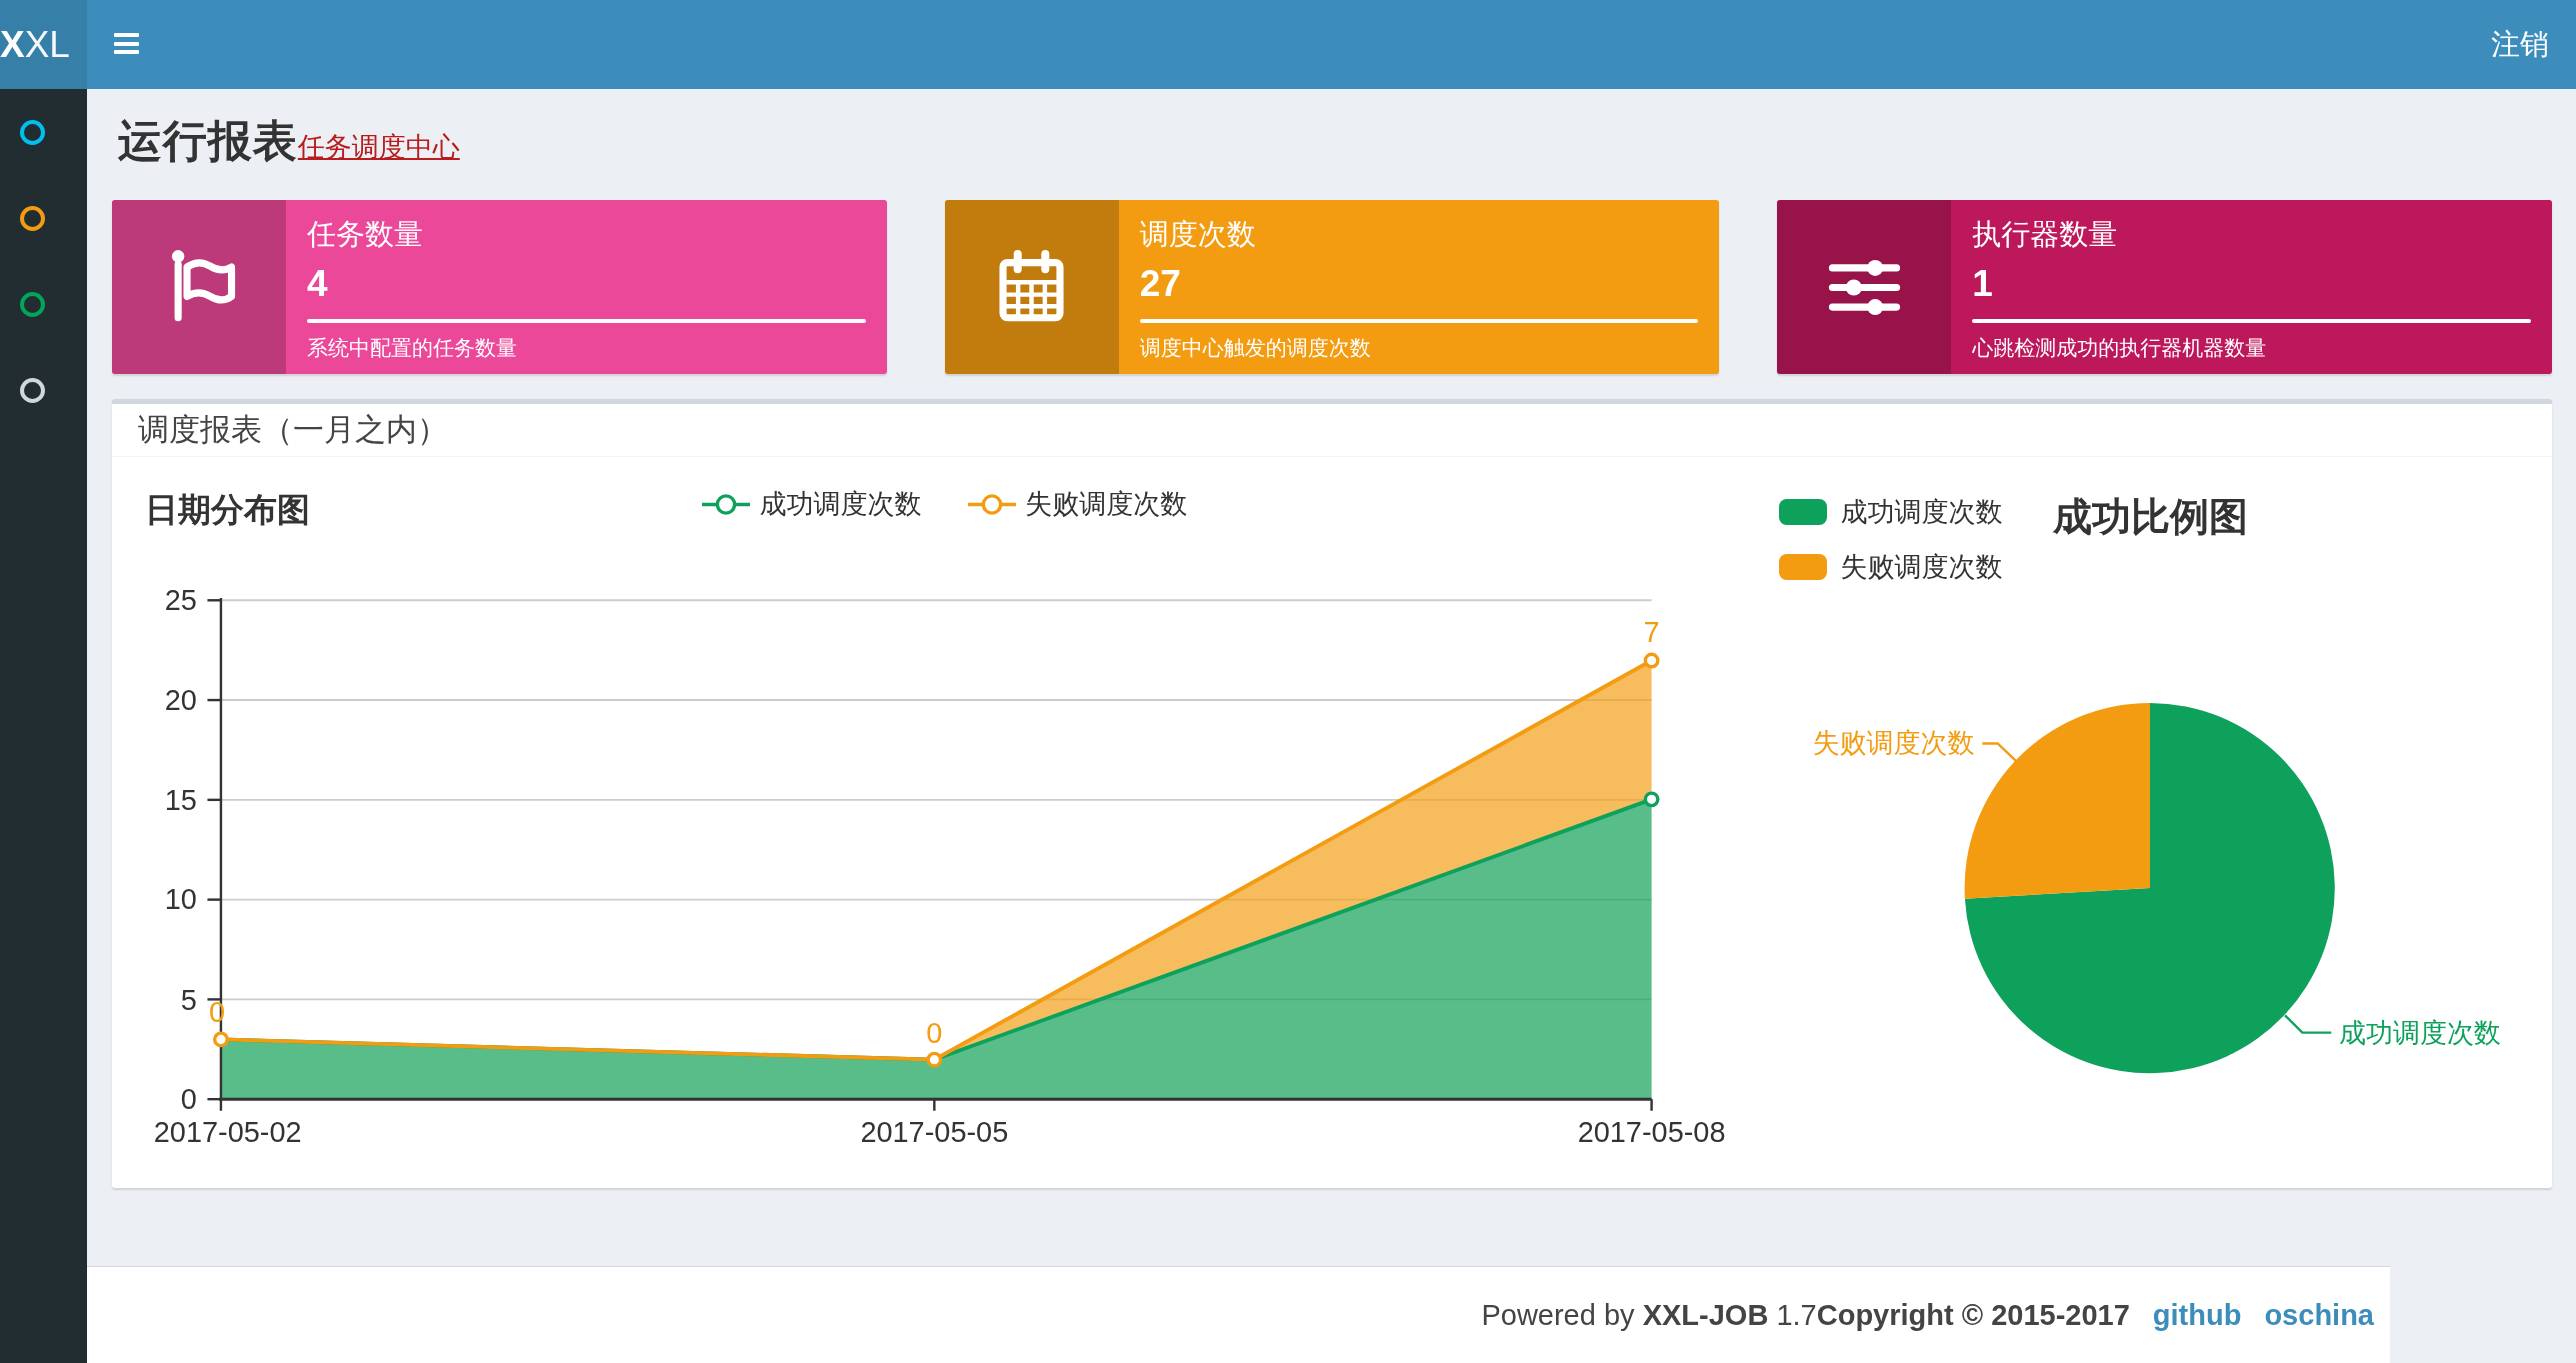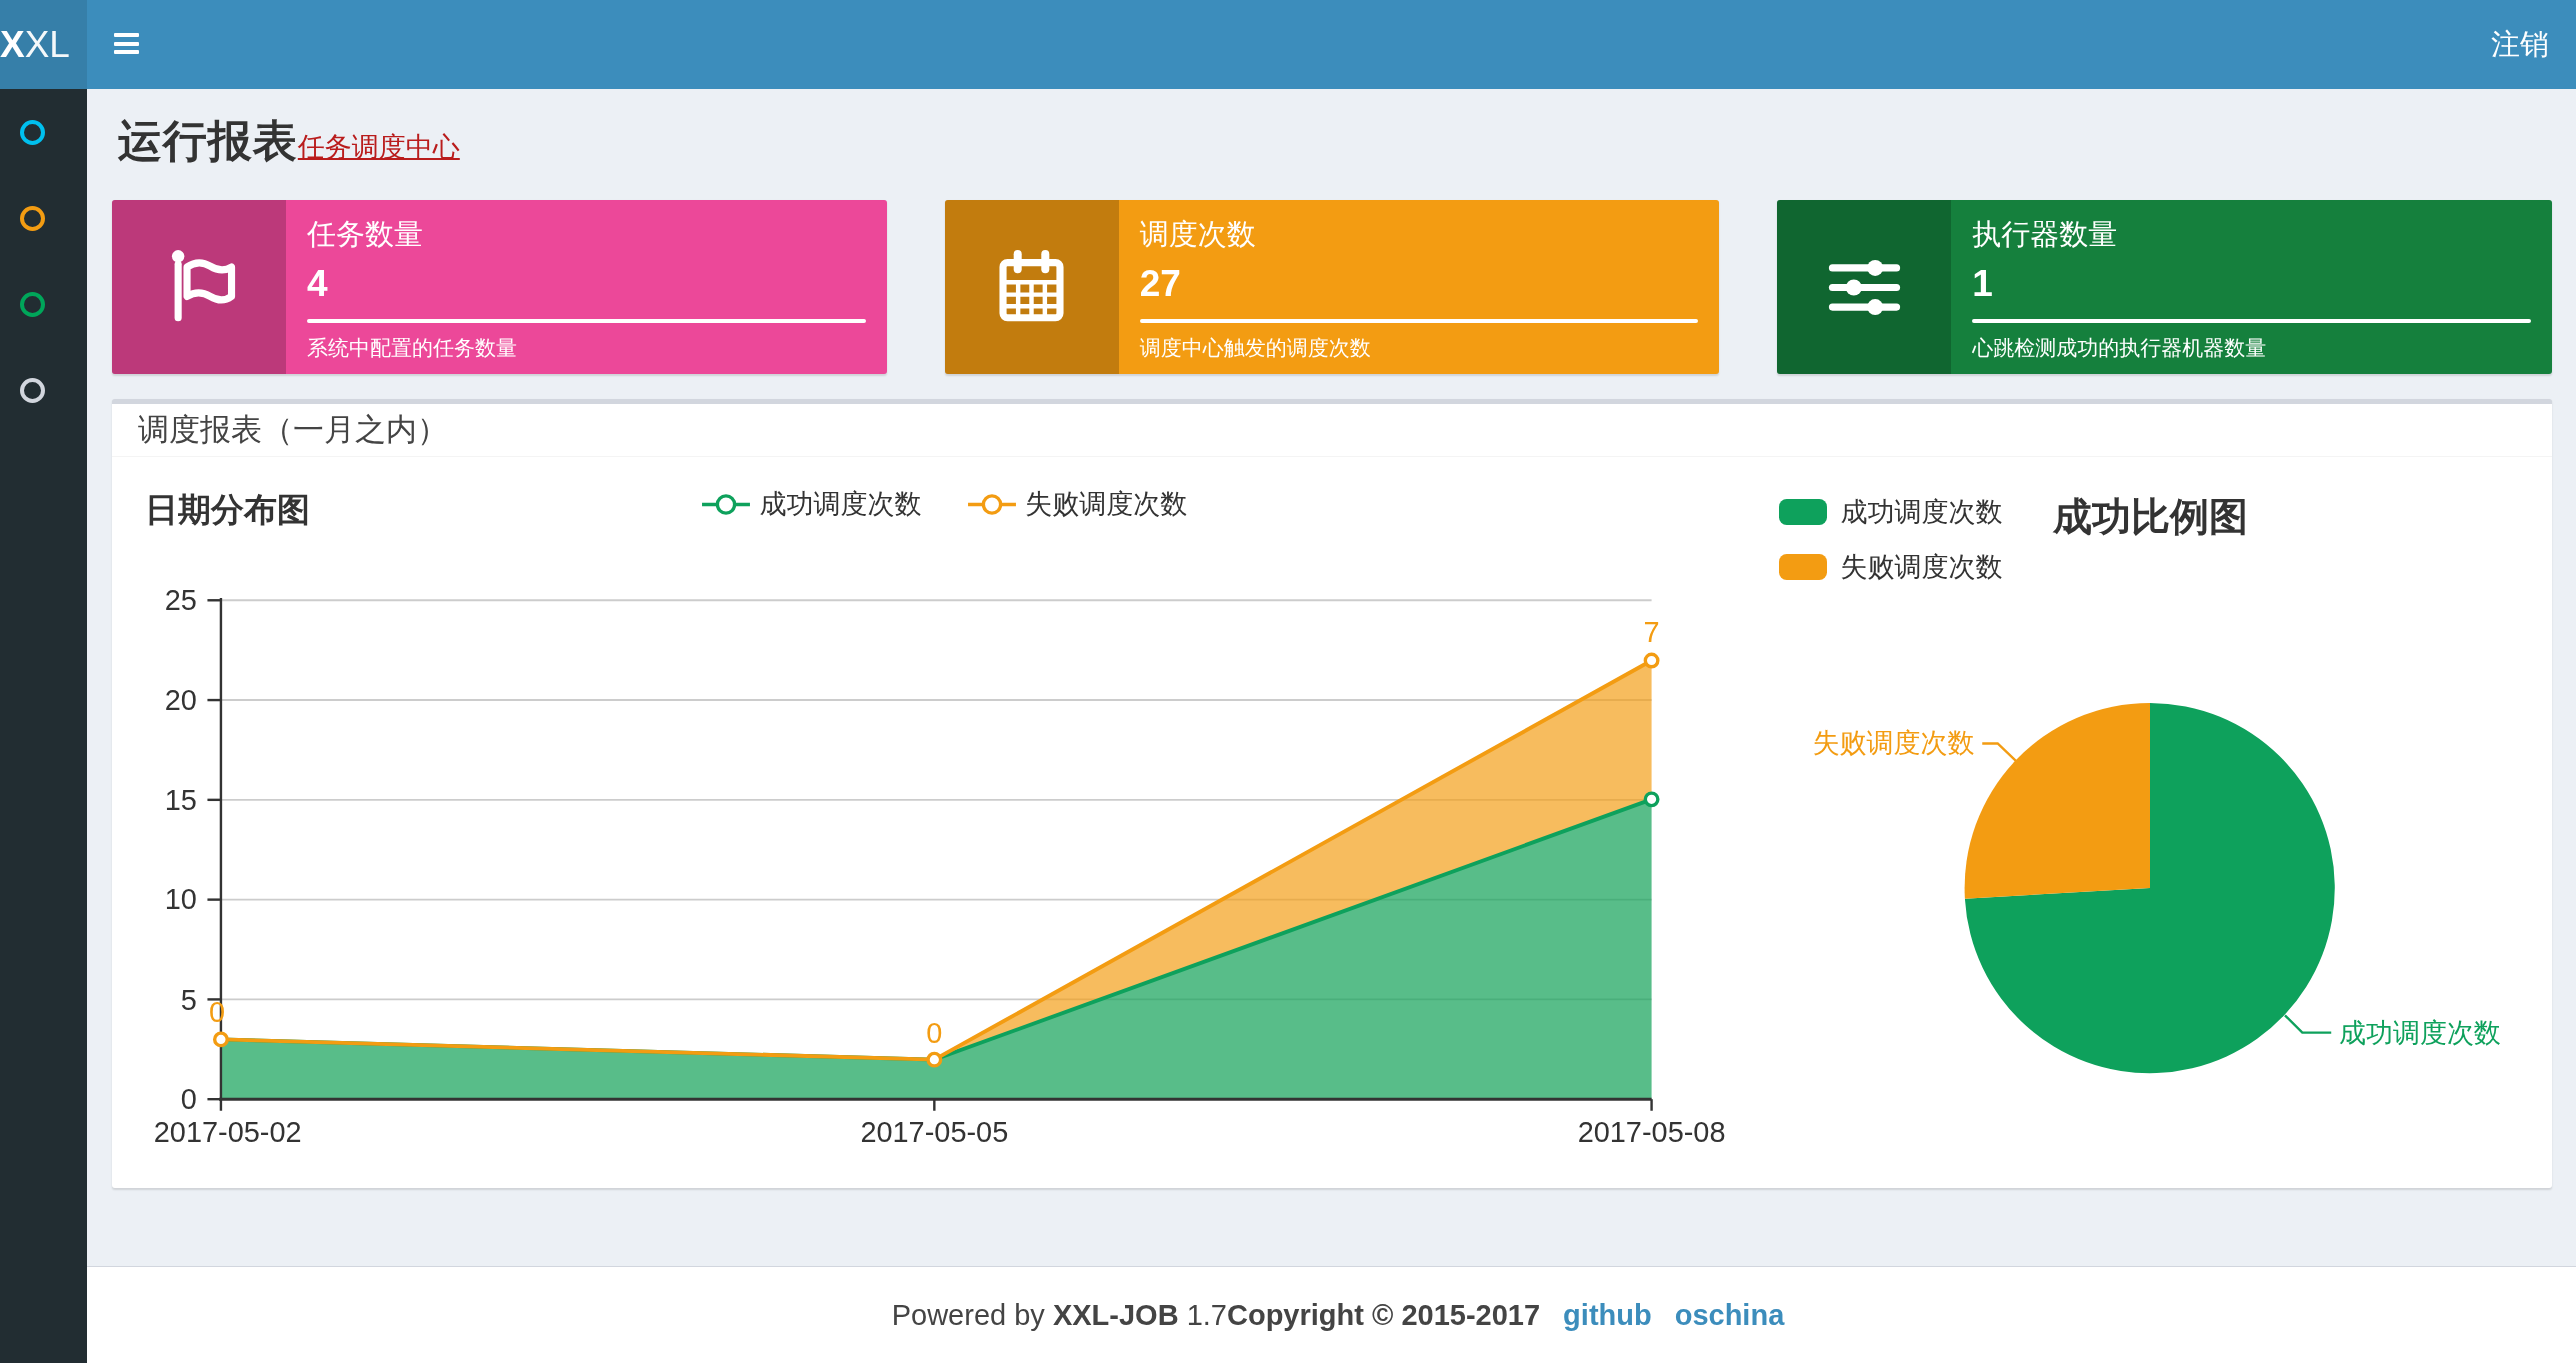--- a/index.html
+++ b/index.html
@@ -32,21 +32,21 @@
     background:#ecf0f5; padding:13.5px 24px 0 25px; }
   .page-header { margin:9.6px 0 29px 5.8px; }
   .page-header h1 { display:inline; font-size:44px; color:#333; font-weight:bold; letter-spacing:1px; }
   .page-header small { font-size:27px; color:#b91c1c; margin-left:0; font-weight:normal;text-decoration:underline; }
 
   .box-row { display:flex; gap:58px; margin-bottom:25px; }
   .info-box { flex:1; height:174px; border-radius:2.9px; display:flex; color:#fff;
     box-shadow:0 1.9px 1.9px rgba(0,0,0,.12); }
   .info-box.aqua   { background:#ec4899; }
   .info-box.yellow { background:#f39c12; }
-  .info-box.green  { background:#15803d; }
+  .info-box.green  { background:#be185d; }
   .ib-icon { width:174px; min-width:174px; background:rgba(0,0,0,.2);
     border-radius:2.9px 0 0 2.9px; display:flex; align-items:center; justify-content:center; }
   .ib-content { flex:1; padding:15.4px 21px 0 21px; }
   .ib-label { font-size:29px; }
   .ib-value { font-size:37px; font-weight:bold; margin-top:7.7px; }
   .ib-line { height:3.9px; background:#fff; margin:13.5px 0 11.6px 0; border-radius:1.9px; }
   .ib-desc { font-size:21px; }
 
   
   .panel { background:#fff; border-top:5.8px solid #d2d6de; border-radius:2.9px;
@@ -62,22 +62,22 @@
   .line-legend { position:absolute; left:590px; top:29px; display:flex; gap:46px; align-items:center; }
   .line-legend .item { display:flex; align-items:center; gap:9.6px; cursor:pointer; }
   .line-legend .label { font-size:27px; color:#333; }
 
   .pie-legend { position:absolute; left:1667px; top:37px; }
   .pie-legend .item { display:flex; align-items:center; gap:13.5px; margin-bottom:19px; cursor:pointer; }
   .swatch { width:48px; height:26px; border-radius:7.7px; }
   .pie-legend .label { font-size:27px; color:#333; }
 
   
-  .footer { position:absolute; left:87px; top:1266px; width:2489px; height:97px; background:#fff;
-    border-top:1px solid #d2d6de; display:flex; align-items:center; justify-content:center;
+  .footer { position:absolute; left:87px; top:1266px; width:2303px; height:97px; background:#fff;
+    border-top:1px solid #d2d6de; display:flex; align-items:center; justify-content:flex-end;
     padding:0 16px 0 29px; font-size:29px; color:#444; }
   .footer .right { font-weight:bold; color:#444; display:flex; gap:23px; }
   .footer a { color:#3c8dbc; text-decoration:none; font-weight:bold; cursor:pointer; }
 </style>
 </head>
 <body>
 
 <div class="navbar">
   <div class="logo"><b>X</b><span class="lt">XL</span></div>
   <div class="sidebar-toggle">

